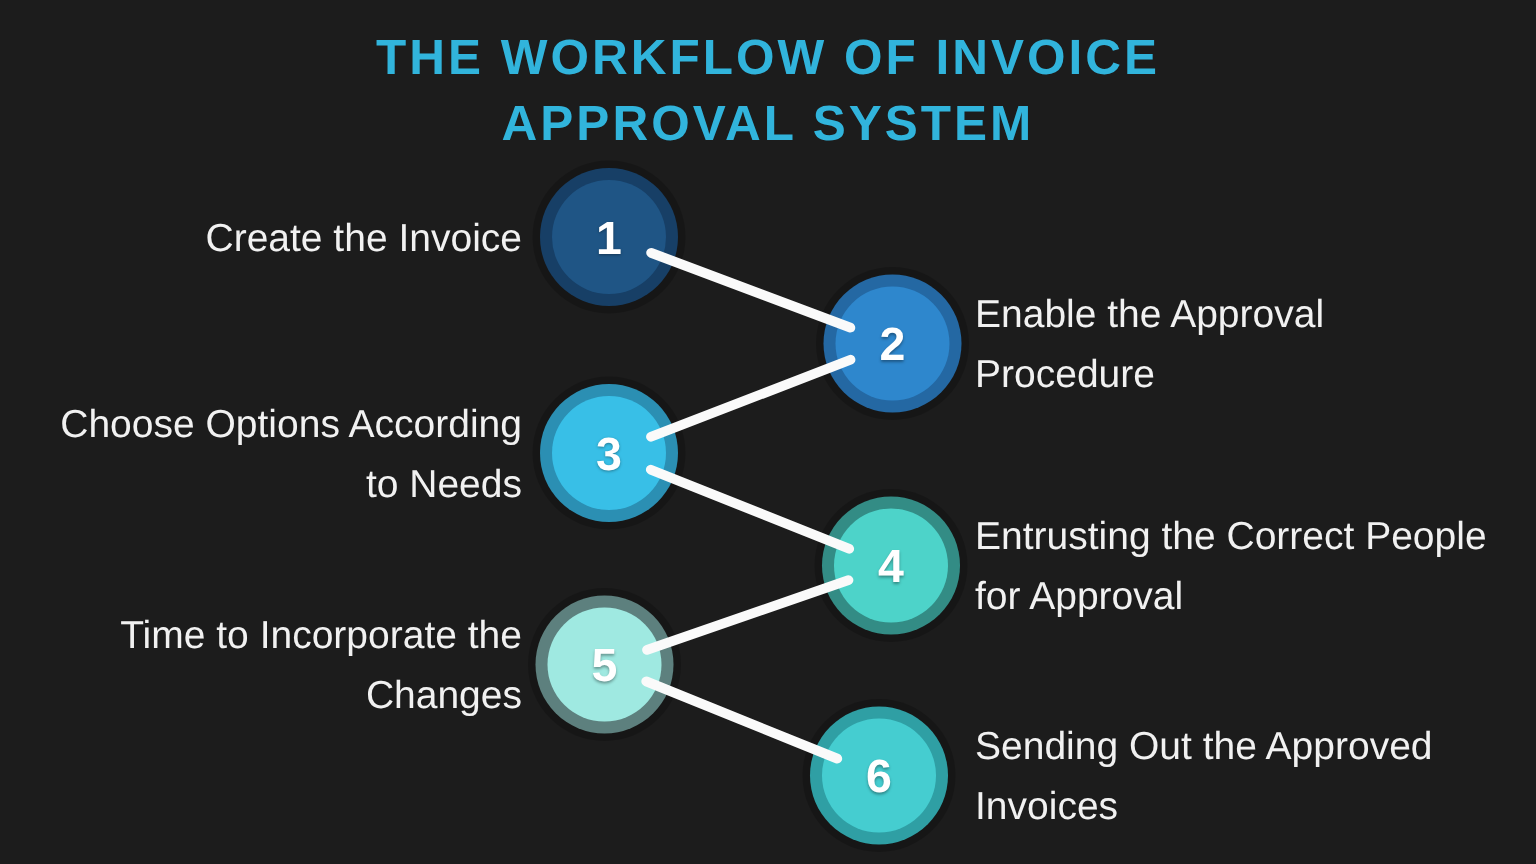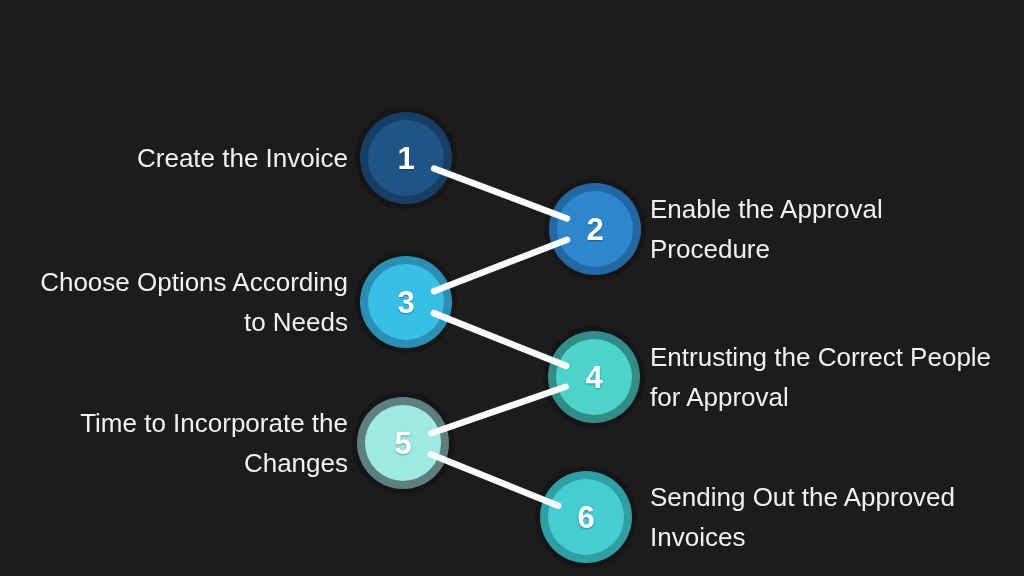--- a/index.html
+++ b/index.html
@@ -33,20 +33,24 @@
     position:absolute;z-index:1;color:#f1f1f1;font-size:26px;line-height:40px;
     transform:translateY(-50%);
   }
   .step-label.left{text-align:right;}
   .step-label.right{text-align:left;}
 </style>
 </head>
 <body style="background: rgb(28, 28, 28);">
 
 <div class="stage">
+  <div class="title" style="color: rgb(49, 180, 220);">
+    <div>THE WORKFLOW OF INVOICE</div>
+    <div>APPROVAL SYSTEM</div>
+  </div>
   <svg class="connector-layer" id="connectors" width="1024" height="576">
       <line x1="434.08376411346643" y1="168.54998546061438" x2="566.9162358865335" y2="218.45001453938562" stroke="#fafafa" stroke-width="6.5" stroke-linecap="round"></line>
       <line x1="567.0149248059338" y1="239.8090502072319" x2="433.9850751940662" y2="291.1909497927681" stroke="#fafafa" stroke-width="6.5" stroke-linecap="round"></line>
       <line x1="433.8645107617941" y1="313.11616120816257" x2="566.1354892382059" y2="365.88383879183743" stroke="#fafafa" stroke-width="6.5" stroke-linecap="round"></line>
       <line x1="565.645126969155" y1="386.79801895306684" x2="431.354873030845" y2="433.20198104693316" stroke="#fafafa" stroke-width="6.5" stroke-linecap="round"></line>
       <line x1="430.81217825123844" y1="454.24645459339695" x2="558.1878217487615" y2="505.75354540660305" stroke="#fafafa" stroke-width="6.5" stroke-linecap="round"></line>
     </svg>
   <div id="nodes">
       <div class="step-circle" style="height: 92px; width: 92px; left: 406px; top: 158px; background: rgb(23, 63, 102);">
         <div class="inner" style="background: rgb(31, 85, 133);">

